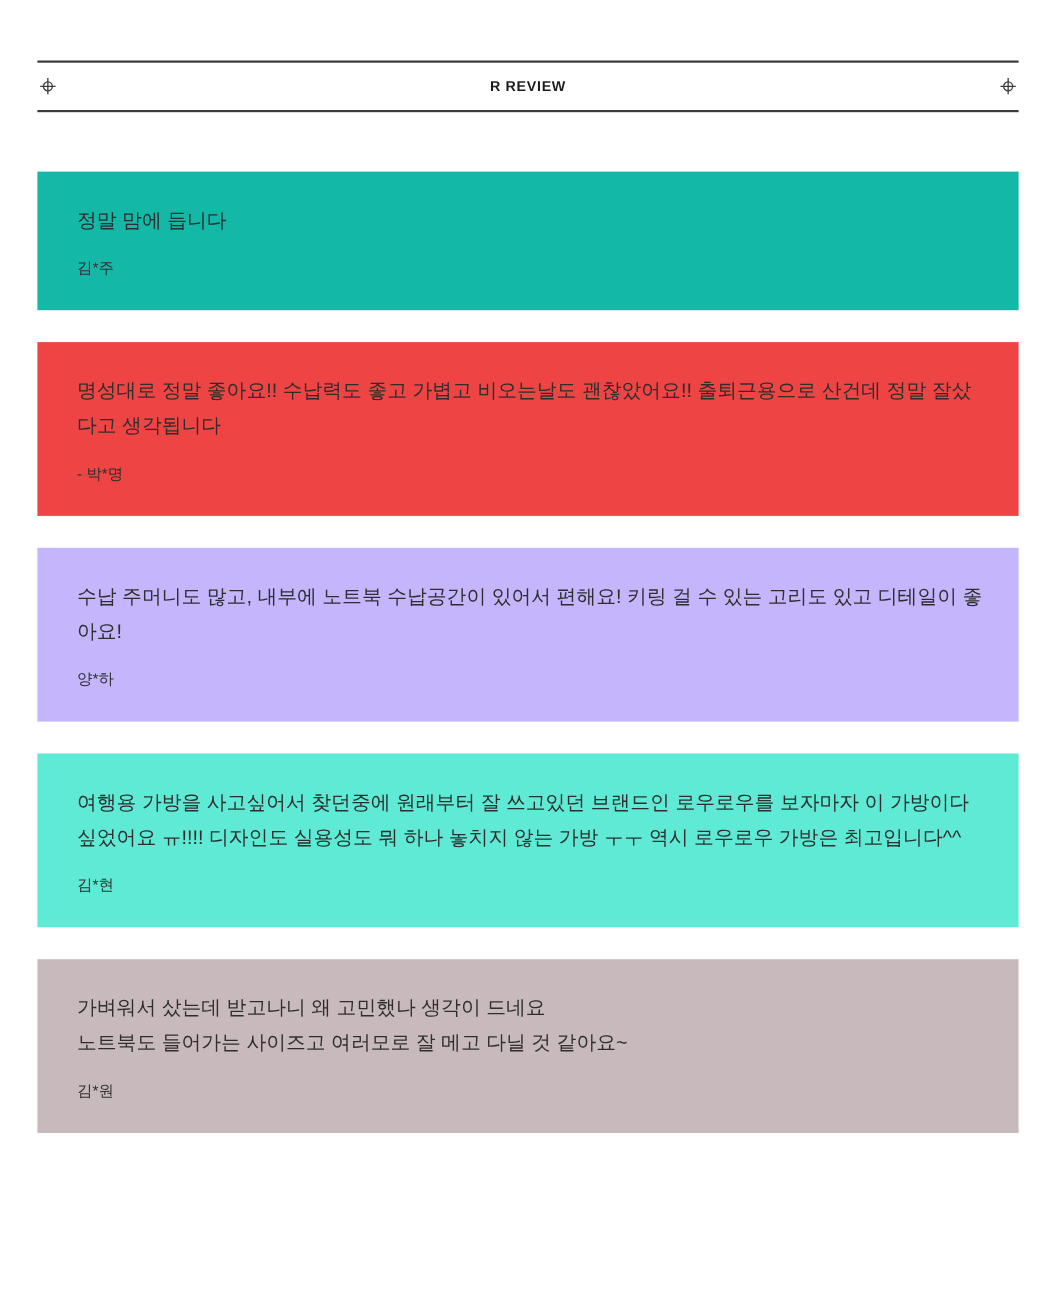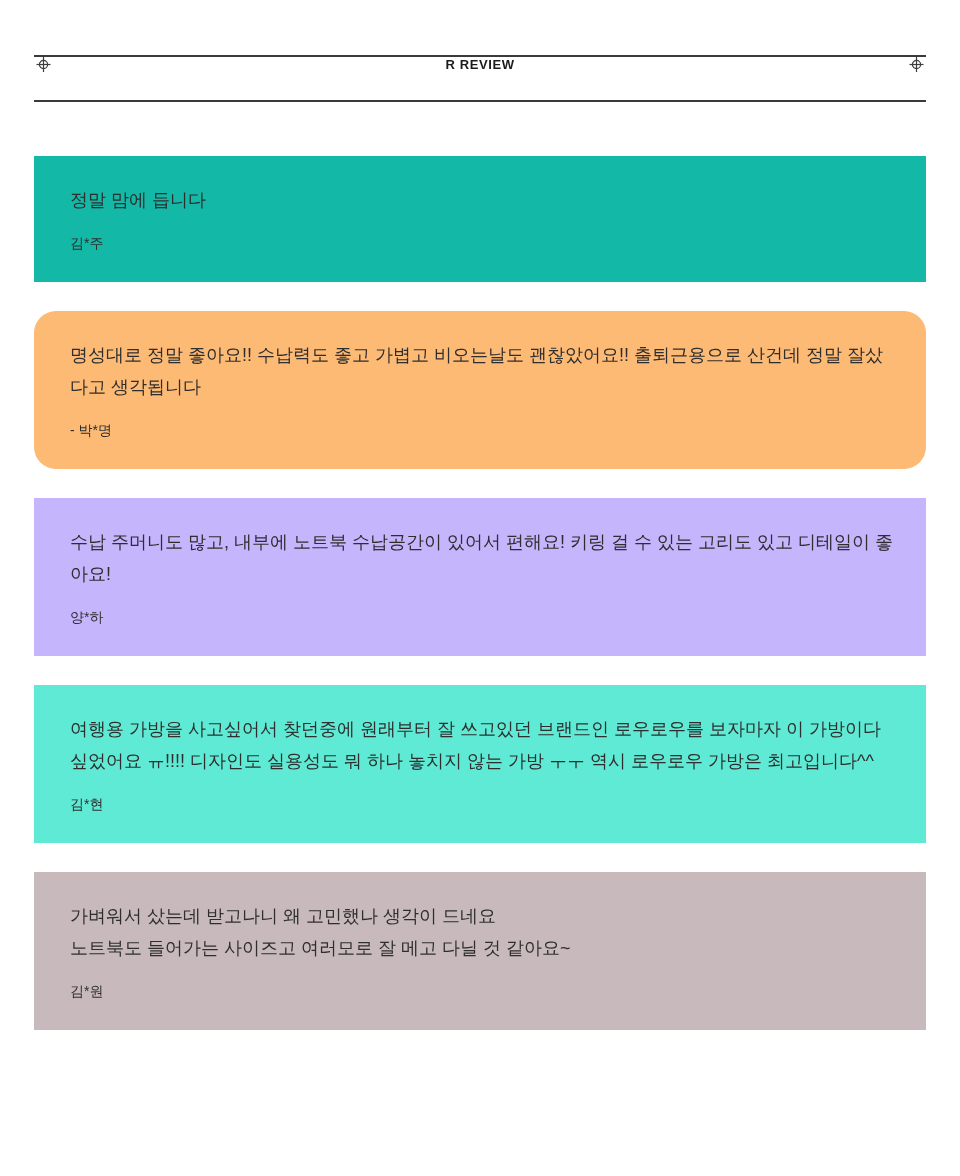--- a/index.html
+++ b/index.html
@@ -16,20 +16,21 @@
     min-height: 1176px;
     padding: 55px 34px 29px 34px;
   }
   
   .review-header {
     position: relative;
     height: 47px;
     border-top: 2px solid #3a3a3a;
     border-bottom: 2px solid #3a3a3a;
     display: flex;
+    align-items: center;
     justify-content: space-between;
     padding: 0 2px;
   }
   .review-title {
     position: absolute;
     left: 0; right: 0;
     margin: 0;
     text-align: center;
     font-size: 13px;
     font-weight: 700;
@@ -89,21 +90,21 @@
 
   <main class="review-list">
 
     <article class="review-card" style="background-color: #14b8a6;">
       <div class="review-body">
         <p class="review-line">정말 맘에 듭니다</p>
       </div>
       <div class="review-author">김*주</div>
     </article>
 
-    <article class="review-card" style="background-color: #fdba74; border-radius: 22px;">
+    <article class="review-card" style="background-color: #ef4444;">
       <div class="review-body">
         <p class="review-line">명성대로 정말 좋아요!! 수납력도 좋고 가볍고 비오는날도 괜찮았어요!! 출퇴근용으로 산건데 정말 잘샀다고 생각됩니다</p>
       </div>
       <div class="review-author">- 박*명</div>
     </article>
 
     <article class="review-card" style="background-color: #c4b5fd;">
       <div class="review-body">
         <p class="review-line">수납 주머니도 많고, 내부에 노트북 수납공간이 있어서 편해요! 키링 걸 수 있는 고리도 있고 디테일이 좋아요!</p>
       </div>

